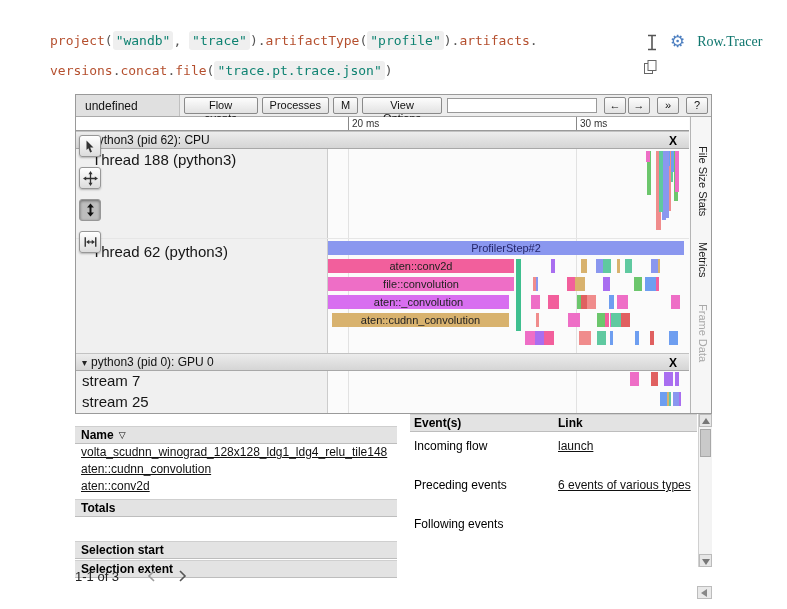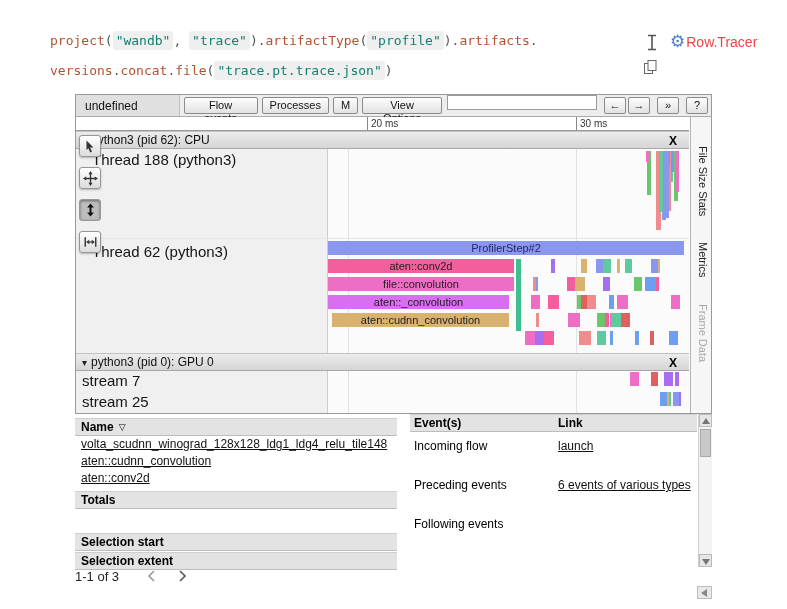--- a/index.html
+++ b/index.html
@@ -10,26 +10,26 @@
   .code-block { position:absolute; left:50px; top:26px; font-family:"DejaVu Sans Mono", monospace; font-size:13px; }
   .code-line { height:30px; line-height:30px; white-space:nowrap; }
   .tok.ident { color:#b5502f; }
   .tok.punc  { color:#555; }
   .tok.str   { color:#0e8271; background:#efefef; padding:2px 3px; border-radius:3px; }
 
   
   .icon-ibeam { position:absolute; left:646px; top:34px; }
   .gear-row { position:absolute; left:670px; top:33px; display:flex; align-items:center; cursor:pointer; }
   .gear { font-size:17px; color:#4d7fc0; line-height:18px; }
-  .rowtracer { font-size:14px; color:#ef4444; margin-left:1px; }
+  .rowtracer { font-size:14px; color:#0f766e; margin-left:12px;font-family:Liberation Serif, serif; }
   .icon-copy { position:absolute; left:643px; top:59px; cursor:pointer; }
 
   
   .tv { position:absolute; left:75px; top:94px; width:637px; height:320px; border:1px solid #9a9a9a; background:#fafafa; }
-  .tv-toolbar { position:absolute; top:0; left:0; right:0; height:22px; background:#ededed; border-bottom:1px solid #aaa; display:flex; padding-right:3px; }
+  .tv-toolbar { position:absolute; top:0; left:0; right:0; height:22px; background:#ededed; border-bottom:1px solid #aaa; display:flex; align-items:center; padding-right:3px; }
   .tv-title { width:104px; height:100%; background:#e0e0e0; border-right:1px solid #c0c0c0; font-size:12px; color:#111; display:flex; align-items:center; padding-left:9px; }
   .tv-btns { display:flex; align-items:center; }
   .tv-btn { font-family:inherit; font-size:11px; color:#111; height:17px; line-height:13px; padding:1px 7px; margin-left:4px; border:1px solid #8a8a8a; border-radius:2px; background:linear-gradient(#fdfdfd,#e2e2e2); cursor:pointer; }
   .tv-input { flex:1; height:15px; margin:0 5px; border:1px solid #999; background:#fff; font-size:11px; padding:0 3px; }
   .tv-nav { display:flex; align-items:center; }
   .tv-nav .tv-btn { width:22px; padding:1px 0; text-align:center; margin-left:2px; }
   .tv-nav .tv-btn.gapped { margin-left:7px; }
 
   .tv-ruler { position:absolute; top:22px; left:0; right:22px; height:14px; background:#fff; border-bottom:1px solid #999; }
   .ruler-tick { position:absolute; top:0; height:13px; border-left:1px solid #888; padding-left:3px; font-size:10px; color:#333; line-height:13px; }
@@ -49,21 +49,21 @@
   .tool-btn { width:22px; height:22px; margin-bottom:10px; border:1px solid #979797; border-radius:3px; background:linear-gradient(#ffffff,#dcdcdc); display:flex; align-items:center; justify-content:center; box-shadow:0 1px 2px rgba(0,0,0,.25); cursor:pointer; }
   .tool-btn.selected { background:#bdbdbd; box-shadow:inset 0 1px 3px rgba(0,0,0,.45); }
 
   .side-tabs { position:absolute; top:22px; right:0; bottom:0; width:21px; background:#f6f6f6; border-left:1px solid #b5b5b5; }
   .side-tab { writing-mode:vertical-rl; font-size:11px; color:#222; padding:13px 4px; margin-left:2px; cursor:pointer; }
   .side-tab.muted { color:#a8a8a8; }
   .side-tab.first { margin-top:16px; }
 
   
   .details { position:absolute; left:75px; top:414px; width:637px; height:153px; background:#fff; font-size:12px; }
-  .dt-left { position:absolute; left:0; top:4px; width:322px; }
+  .dt-left { position:absolute; left:0; top:12px; width:322px; }
   .dt-row { height:17px; line-height:17px; padding-left:6px; white-space:nowrap; overflow:hidden; }
   .dt-gray { background:#e3e3e3; font-weight:bold; border-top:1px solid #cfcfcf; border-bottom:1px solid #bdbdbd; height:18px; line-height:16px; }
   .dt-name-header { display:flex; align-items:center; cursor:pointer; }
   .sort { font-size:9px; margin-left:5px; font-weight:normal; }
   .dt-link { text-decoration:underline; color:#111; cursor:pointer; }
   .dt-link-row { height:17px; line-height:17px; }
   .dt-gap { height:24px; }
   .dt-row.sel { margin-bottom:1px; }
   .dt-right { position:absolute; left:335px; top:0; right:15px; }
   .dt-right-header { height:18px; background:#e3e3e3; border-top:1px solid #cfcfcf; border-bottom:1px solid #bdbdbd; font-weight:bold; display:flex; line-height:16px; }
@@ -125,21 +125,21 @@
       <input class="tv-input" value="" style="">
       <div class="tv-nav">
           <button class="tv-btn">←</button>
           <button class="tv-btn">→</button>
           <button class="tv-btn gapped">»</button>
           <button class="tv-btn gapped">?</button>
         </div>
     </div>
 
     <div class="tv-ruler">
-        <div class="ruler-tick" style="left: 272px; margin-left: 19px;">20 ms</div>
+        <div class="ruler-tick" style="left: 272px;">20 ms</div>
         <div class="ruler-tick" style="left: 500px;">30 ms</div>
       </div>
 
     <div class="tv-tracks">
         <div class="gridline" style="left: 500px;"></div>
         <div class="gridline" style="left: 272px;"></div>
       <div class="label-col"></div>
 
       <div class="track-header" style="top:0;">
         <span class="collapse">▾</span>

